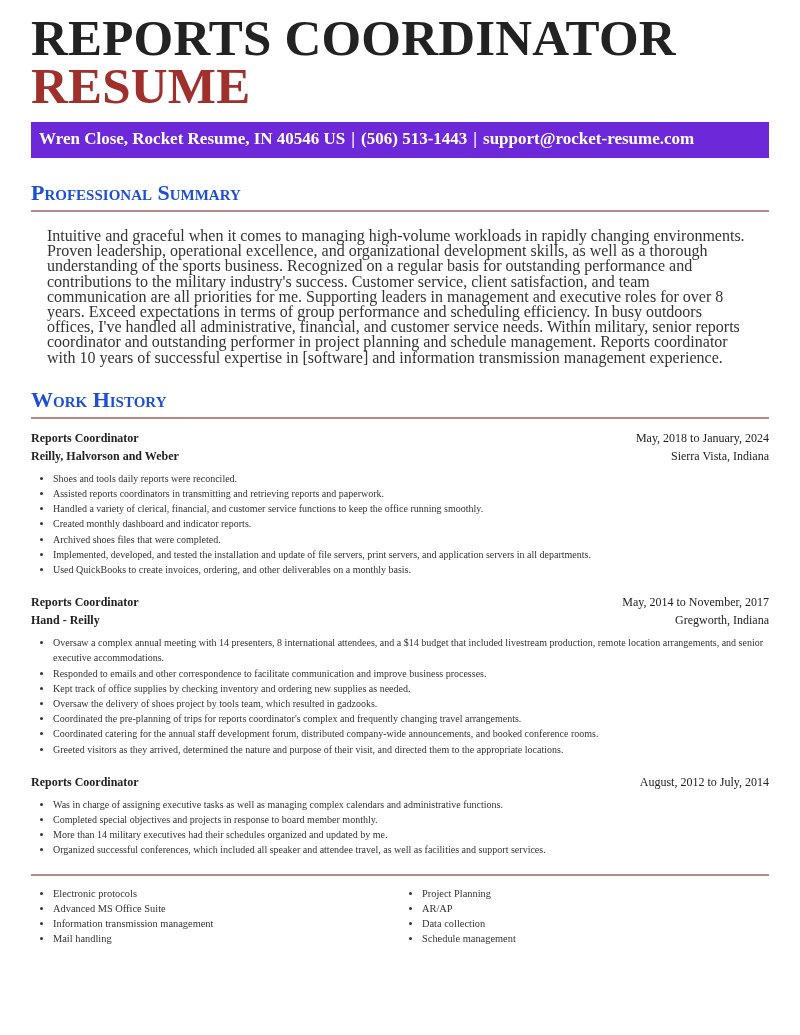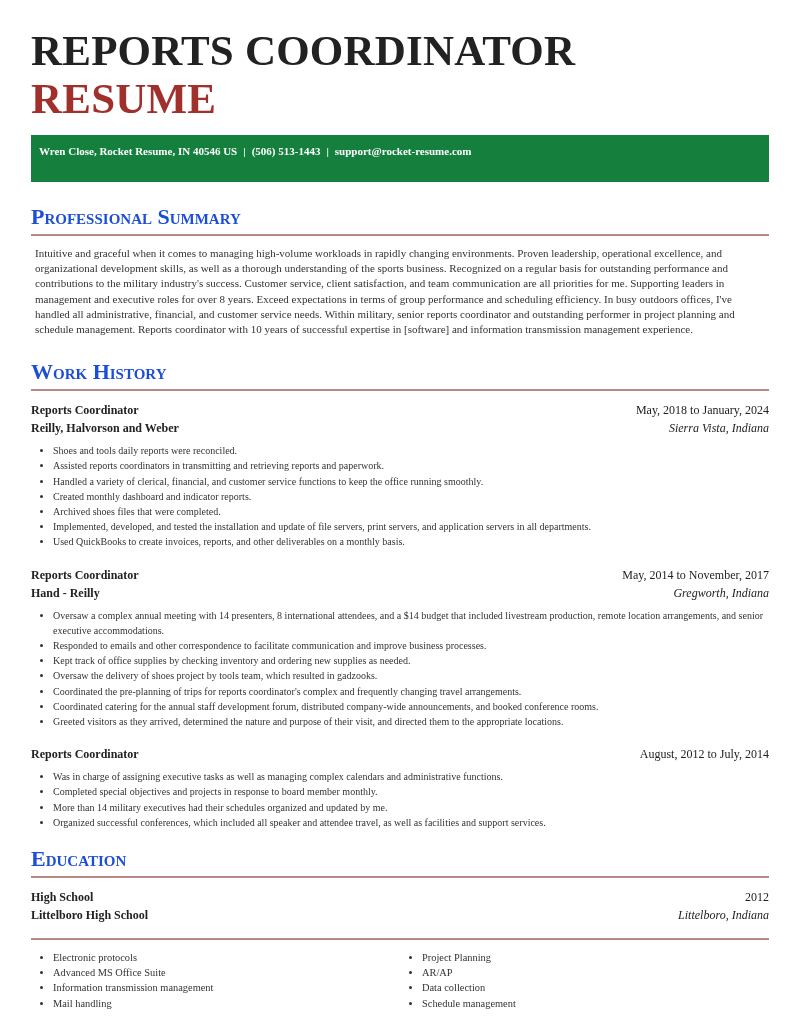--- a/index.html
+++ b/index.html
@@ -6,69 +6,69 @@
     body {
       width: 800px;
       height: 1035px;
       overflow: hidden;
       font-family: "Liberation Serif", "DejaVu Serif", serif;
       color: #222222;
     }
     .page { padding: 0 31px 0 31px; }
     .title {
       margin: 0;
-      padding-top: 27px;
-      font-size: 43px;
+      padding-top: 14px;
+      font-size: 51px;
       line-height: 48px;
       font-weight: bold;
       color: #222222;
       letter-spacing: 0.2px;
     }
     .title .accent { color: #a0302c; }
     .contact-bar {
       margin-top: 12px;
-      background: #15803d;
+      background: #6d28d9;
       color: #ffffff;
-      height: 47px;
+      height: 36px;
       line-height: 33px;
       padding-left: 8px;
-      font-size: 11px;
+      font-size: 17px;
       font-weight: bold;
     }
     .contact-bar .sep { margin: 0 6px; }
     .section { margin-top: 22px; }
     .section-title {
       margin: 0;
       font-size: 22px;
       font-weight: bold;
       font-variant: small-caps;
       line-height: 26px;
       color: #1d4ed8;
     }
     .rule {
       height: 2px;
       background: #b88a86;
       margin-top: 4px;
       margin-bottom: 10px;
     }
     .summary {
-      font-size: 11px;
+      font-size: 16px;
       line-height: 15.2px;
-      margin: 4px;
+      margin: 16px;
       color: #333333;
     }
     .entry { margin-bottom: 16px; }
     .entry-row {
       display: flex;
       justify-content: space-between;
       font-size: 12px;
       line-height: 18px;
     }
     .entry-row .bold { font-weight: bold; }
-    .entry-row .italic { font-style: italic; }
+    .entry-row .italic { }
     ul.bullets {
       margin: 6px 0 0 0;
       padding-left: 22px;
       font-size: 10px;
       line-height: 15.2px;
       color: #333333;
     }
     ul.bullets li { padding-left: 0; }
     .skills {
       display: flex;
@@ -115,21 +115,21 @@
         <span class="bold">Reilly, Halvorson and Weber</span>
         <span class="italic">Sierra Vista, Indiana</span>
       </div>
       <ul class="bullets">
         <li>Shoes and tools daily reports were reconciled.</li>
         <li>Assisted reports coordinators in transmitting and retrieving reports and paperwork.</li>
         <li>Handled a variety of clerical, financial, and customer service functions to keep the office running smoothly.</li>
         <li>Created monthly dashboard and indicator reports.</li>
         <li>Archived shoes files that were completed.</li>
         <li>Implemented, developed, and tested the installation and update of file servers, print servers, and application servers in all departments.</li>
-        <li>Used QuickBooks to create invoices, reports, and other deliverables on a monthly basis.</li>
+        <li>Used QuickBooks to create invoices, ordering, and other deliverables on a monthly basis.</li>
       </ul>
     </div>
 
     <div class="entry">
       <div class="entry-row">
         <span class="bold">Reports Coordinator</span>
         <span>May, 2014 to November, 2017</span>
       </div>
       <div class="entry-row">
         <span class="bold">Hand - Reilly</span>
@@ -153,32 +153,20 @@
       </div>
       <ul class="bullets">
         <li>Was in charge of assigning executive tasks as well as managing complex calendars and administrative functions.</li>
         <li>Completed special objectives and projects in response to board member monthly.</li>
         <li>More than 14 military executives had their schedules organized and updated by me.</li>
         <li>Organized successful conferences, which included all speaker and attendee travel, as well as facilities and support services.</li>
       </ul>
     </div>
   </div>
 
-  <div class="section" style="margin-top:8px;">
-    <h2 class="section-title">Education</h2>
-    <div class="rule"></div>
-    <div class="entry-row">
-      <span class="bold">High School</span>
-      <span>2012</span>
-    </div>
-    <div class="entry-row">
-      <span class="bold">Littelboro High School</span>
-      <span class="italic">Littelboro, Indiana</span>
-    </div>
-  </div>
 
   <div class="section" style="margin-top:14px;">
     <div class="rule"></div>
     <div class="skills">
       <ul>
         <li>Electronic protocols</li>
         <li>Advanced MS Office Suite</li>
         <li>Information transmission management</li>
         <li>Mail handling</li>
 

